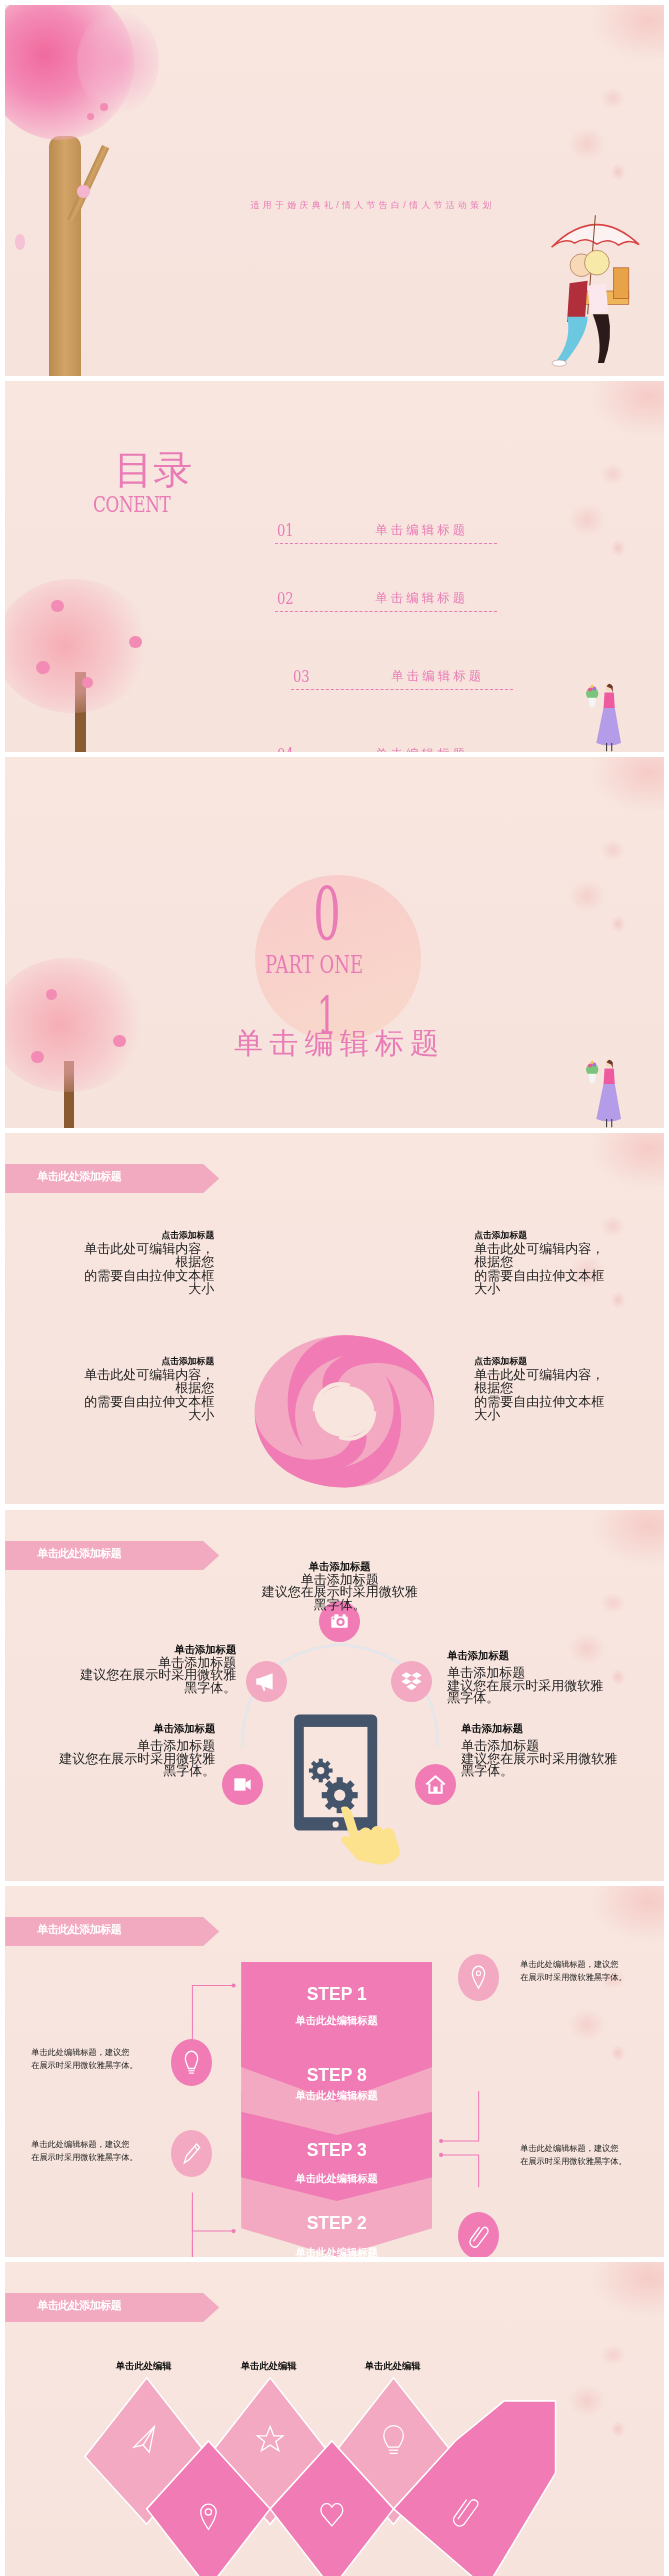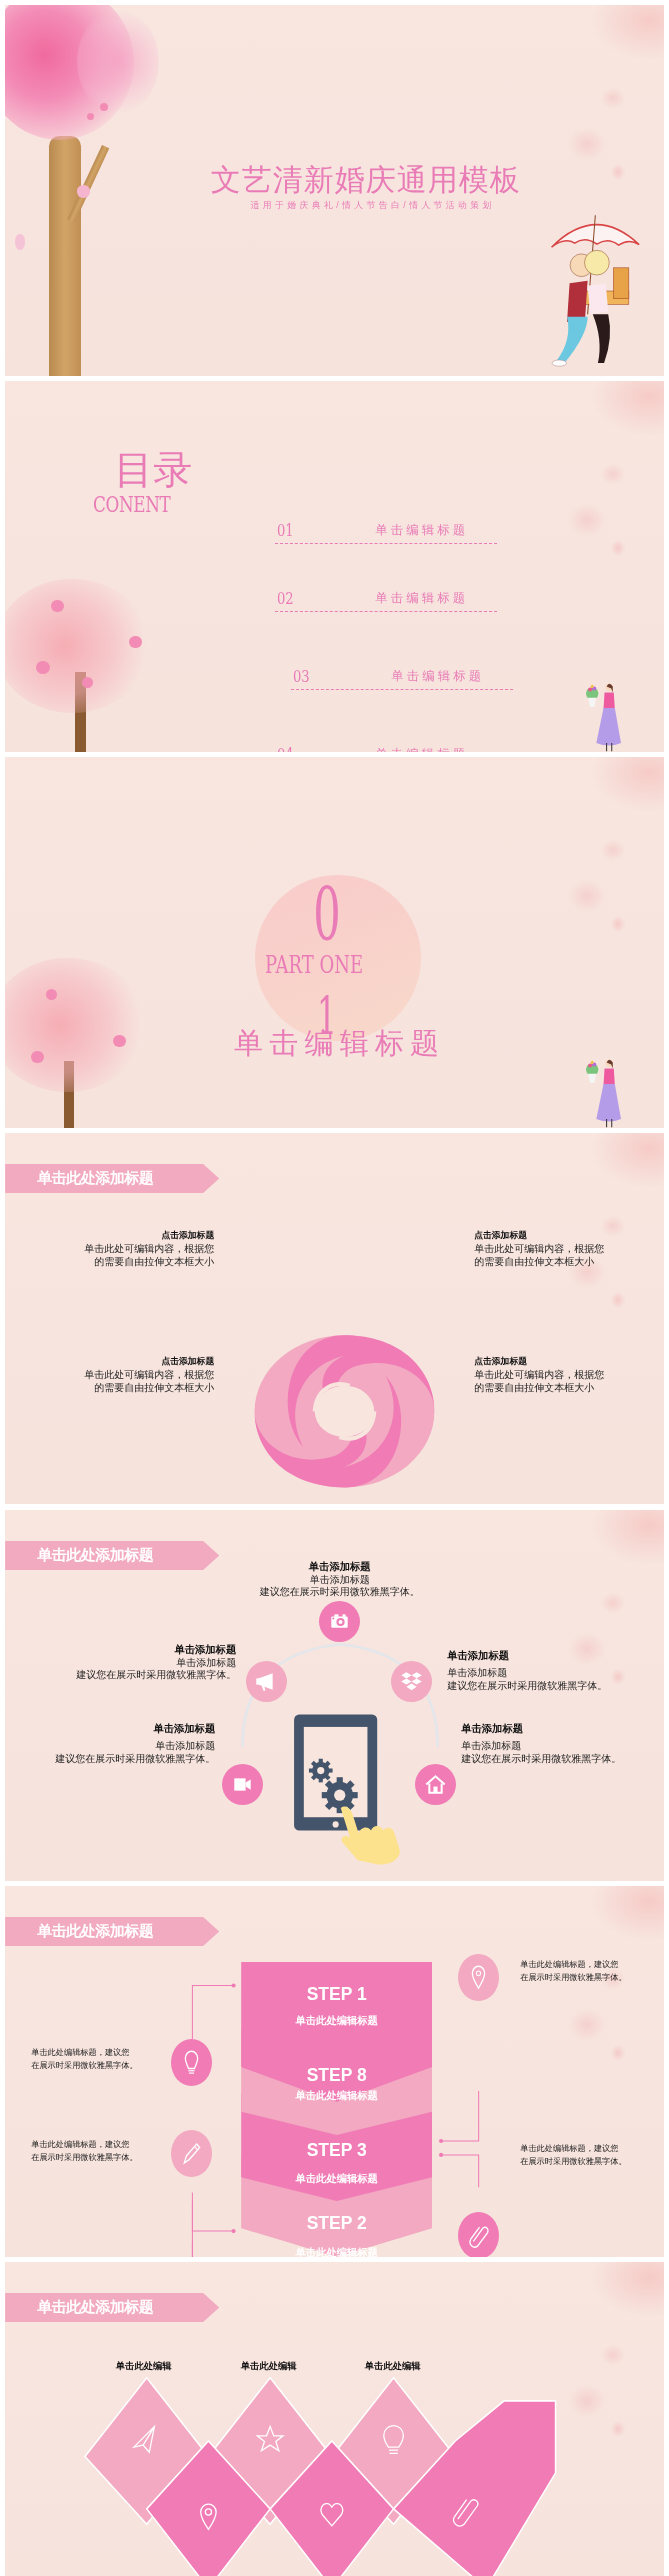--- a/index.html
+++ b/index.html
@@ -11,24 +11,24 @@
       radial-gradient(ellipse 82px 57px at 644px 15.5px, rgba(243,170,170,0.45), rgba(243,170,170,0) 70%),
       radial-gradient(ellipse 15.5px 13.4px at 608px 93px, rgba(240,170,170,0.35), rgba(240,170,170,0) 80%),
       radial-gradient(ellipse 23px 20.6px at 582px 139px, rgba(240,170,170,0.35), rgba(240,170,170,0) 80%),
       radial-gradient(ellipse 9.3px 10.3px at 613px 167px, rgba(240,170,170,0.45), rgba(240,170,170,0) 80%);
     pointer-events:none; }
   .abs { position:absolute; }
   .serif { font-family:"DejaVu Serif", "Liberation Serif", serif; }
   .pink { color:#e97bb6; }
   .banner { position:absolute; left:0; top:31px; width:214px; height:29px; background:#f2aac1;
     clip-path: polygon(0 0, 198px 0, 214px 50%, 198px 100%, 0 100%); }
-  .banner span { position:absolute; left:32px; top:5.2px; color:#fff; font-weight:bold; font-size:15px;
+  .banner span { position:absolute; left:32px; top:5.2px; color:#fff; font-weight:bold; font-size:11px;
     font-family:"Liberation Sans", sans-serif; letter-spacing:-0.5px;text-align:right; }
   .tb-title { font-weight:bold; font-size:8.8px; color:#111; font-family:"Liberation Sans", sans-serif; }
-  .tb-body { font-size:10px; color:#222; line-height:13.4px; font-family:"Liberation Sans", sans-serif; }
+  .tb-body { font-size:13px; color:#222; line-height:13.4px; font-family:"Liberation Sans", sans-serif; }
   .right { text-align:right; }
   .center { text-align:center; }
   
   .tree-trunk { position:absolute; background:linear-gradient(90deg,#b98a50,#d2a466,#c08f55); }
   .blossom { position:absolute; border-radius:50%; }
   .circle { position:absolute; border-radius:50%; }
   .dash-line { position:absolute; height:0; border-top:0.5px dashed #e97bb6; }
   svg { display:block; }
 </style>
 </head>
@@ -39,21 +39,20 @@
   <div class="abs" style="left:0;top:0;width:155px;height:371px;">
     <div class="tree-trunk" style="left:44px;top:131px;width:32px;height:240px;border-radius:10.3px 10.3px 0 0;"></div>
     <div class="tree-trunk" style="left:62px;top:134px;width:8.2px;height:82px;transform:rotate(25deg);transform-origin:bottom;"></div>
     <div class="blossom" style="left:-20.6px;top:-20.6px;width:149px;height:155px;background:radial-gradient(circle at 40% 45%, #f06a9e 0%, #f38bb6 35%, rgba(246,170,200,0.6) 65%, rgba(246,190,210,0) 80%);"></div>
     <div class="blossom" style="left:72px;top:5.2px;width:82px;height:103px;background:radial-gradient(circle, rgba(245,160,195,0.75) 0%, rgba(246,190,212,0.3) 60%, rgba(246,190,212,0) 80%);"></div>
     <div class="blossom" style="left:95px;top:98px;width:8.2px;height:8.2px;background:#f28cb4;"></div>
     <div class="blossom" style="left:82px;top:108px;width:7.2px;height:7.2px;background:#f28cb4;"></div>
     <div class="blossom" style="left:72px;top:180px;width:12.4px;height:12.4px;background:#f5b5cf;"></div>
     <div class="blossom" style="left:10.3px;top:229px;width:9.3px;height:15.5px;background:#f5c3d6;"></div>
   </div>
-  <div class="abs serif pink" style="left:193px;top:155px;width:335px;text-align:center;font-size:30px;font-weight:300;letter-spacing:1px;">文艺清新婚庆通用模板</div>
   <div class="abs pink" style="left:191px;top:195px;width:350px;text-align:center;font-size:8.8px;font-family:'Liberation Sans',sans-serif;letter-spacing:0.5px;white-space:nowrap;">适 用 于 婚 庆 典 礼 / 情 人 节 告 白 / 情 人 节 活 动 策 划</div>
 
   <div class="abs" style="left:531px;top:201px;width:129px;height:170px;">
     <svg width="129" height="170" viewBox="0 0 250 330">
       <path d="M30 80 Q115 -5 200 75 Q180 62 160 76 Q140 60 118 74 Q95 58 75 72 Q55 60 30 80Z" fill="#fdf2f2" stroke="#d94545" stroke-width="3"></path>
       <line x1="115" y1="18" x2="100" y2="210" stroke="#8a4a2a" stroke-width="2"></line>
       <circle cx="88" cy="115" r="22" fill="#f7d9b8" stroke="#8a4a2a"></circle>
       <circle cx="118" cy="110" r="24" fill="#f7e9a8" stroke="#8a4a2a"></circle>
       <rect x="70" y="165" width="110" height="26" fill="#f0b55a" stroke="#9a3a1a"></rect>
       <rect x="150" y="120" width="30" height="60" fill="#e8a248" stroke="#9a3a1a"></rect>

